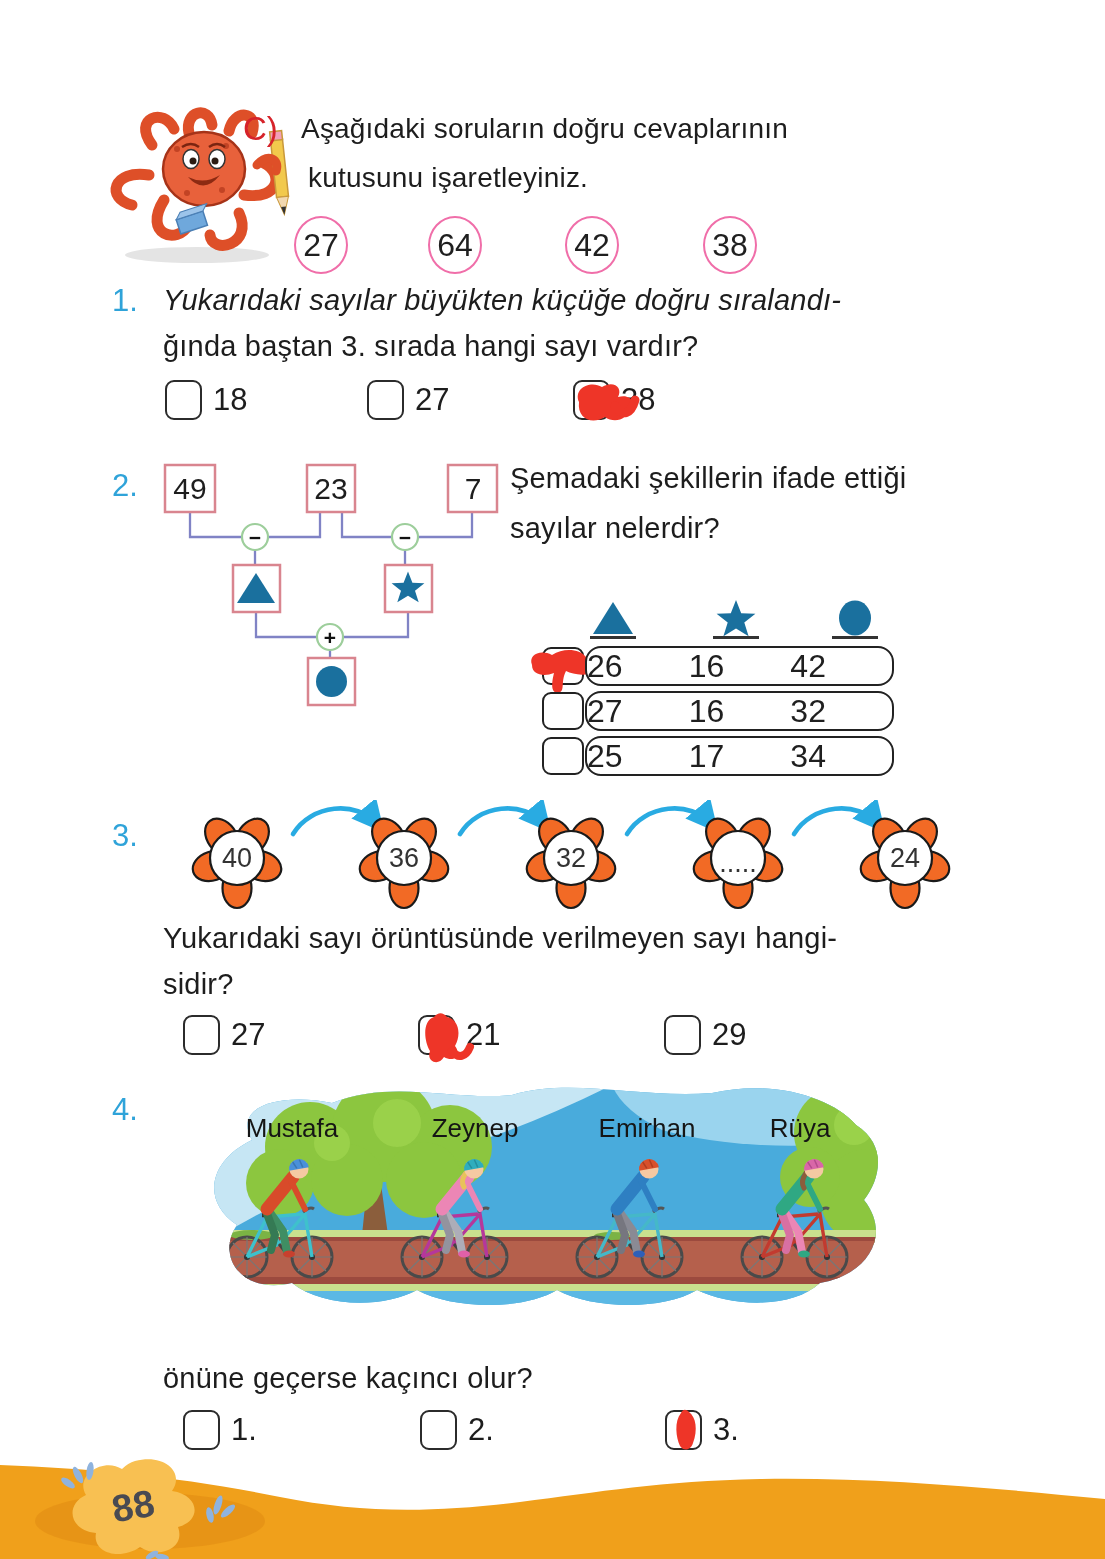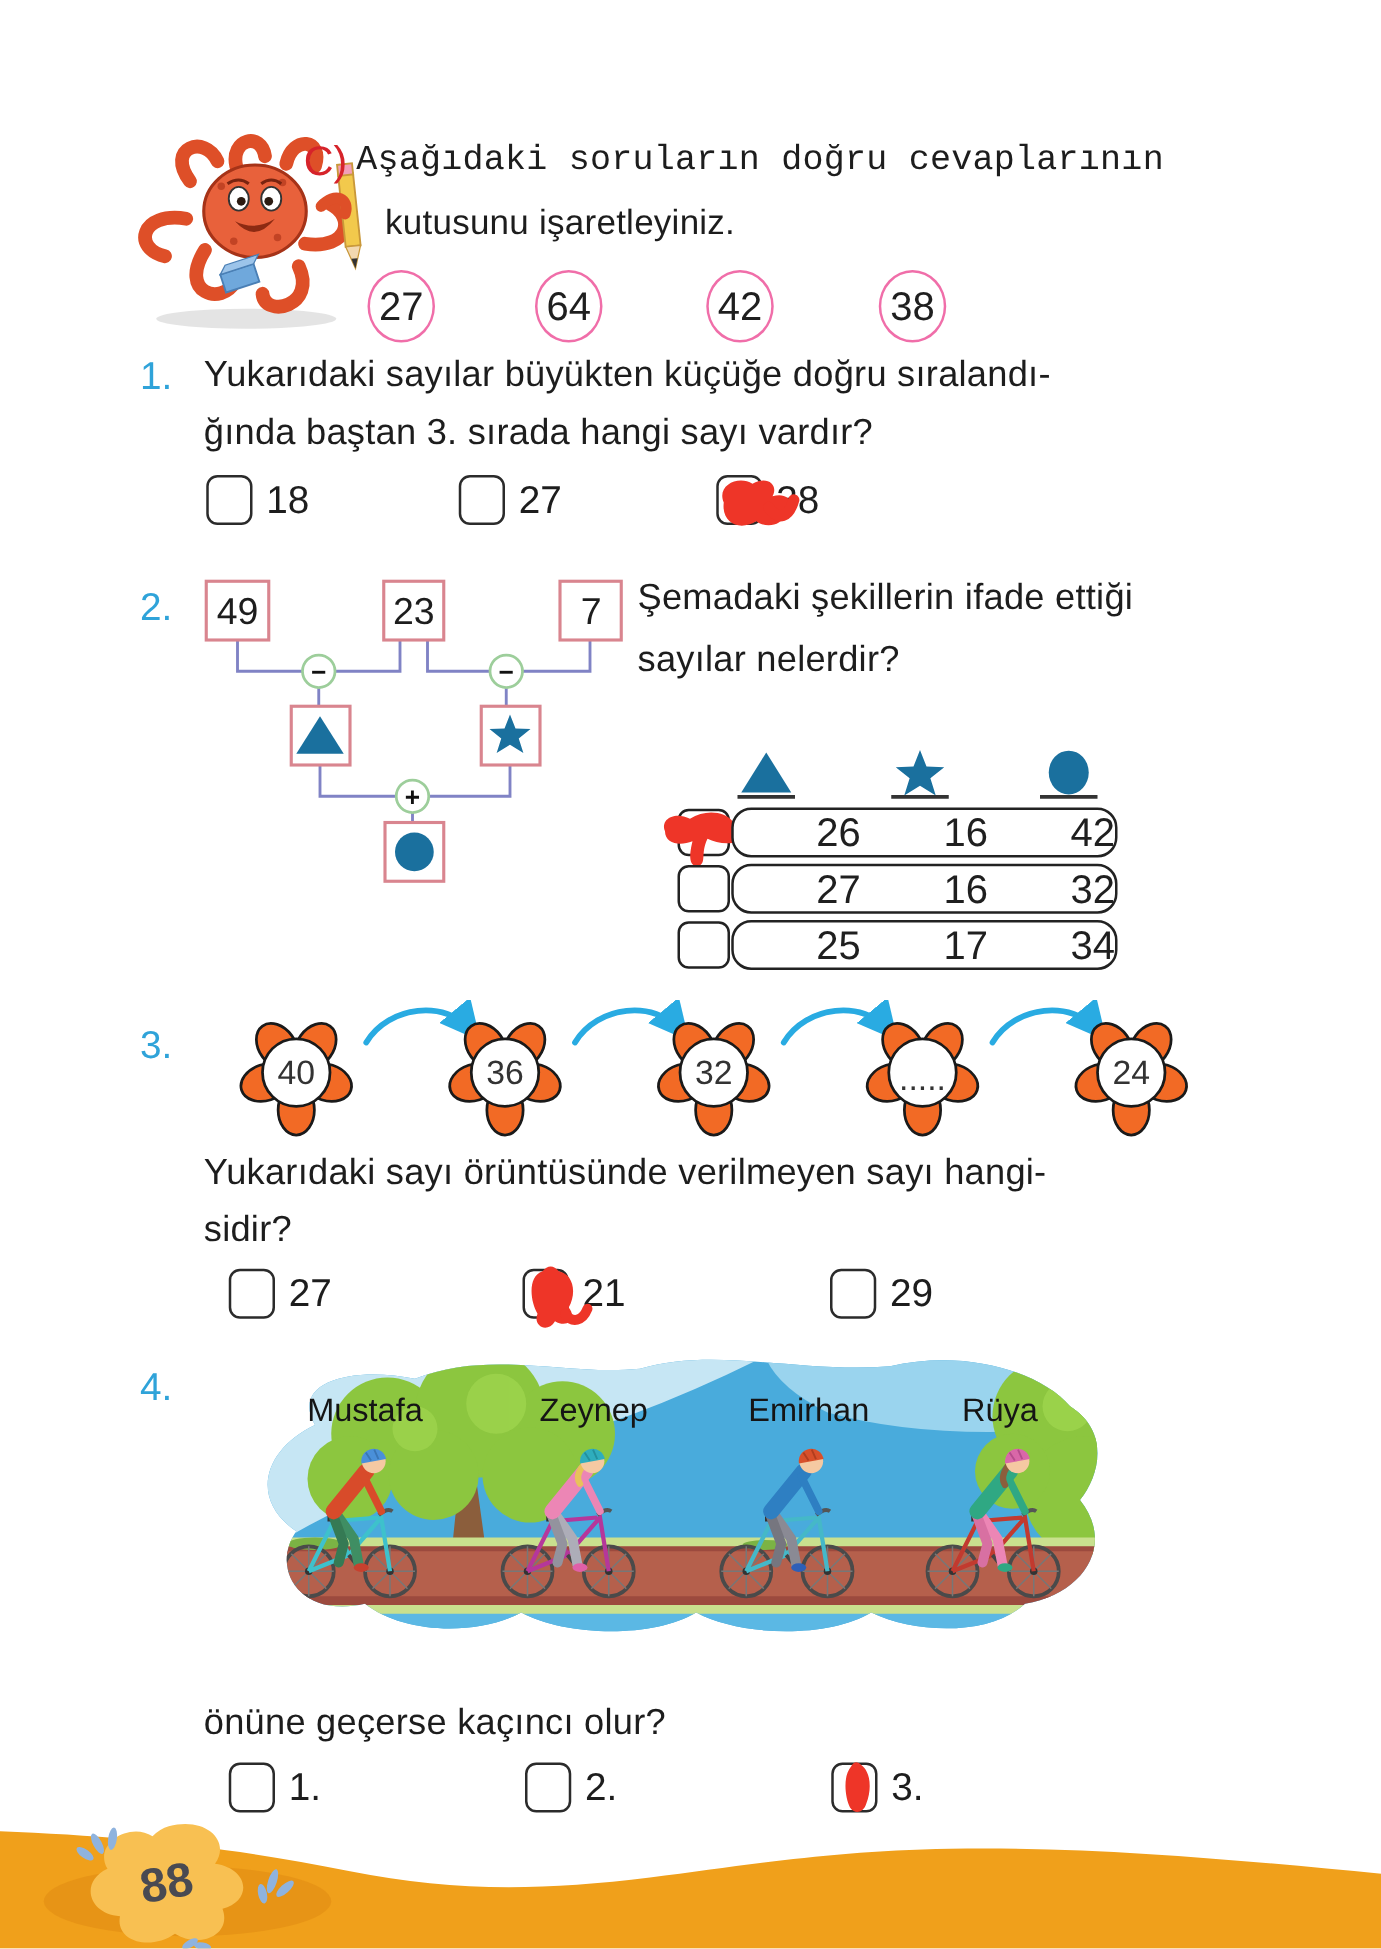--- a/index.html
+++ b/index.html
@@ -26,21 +26,21 @@
   .optrow{position:absolute;display:flex;align-items:center;gap:11px;}
   .checkbox{position:relative;width:33px;height:36px;border:2.3px solid #2b2b2b;border-radius:9px;
             background:#fff;flex:0 0 auto;}
   .checkbox .scribble{display:none;position:absolute;pointer-events:none;}
   .checkbox.on .scribble{display:block;}
   .optlabel{font-size:31px;color:#1d1d1d;}
 
   
   .rowrect{position:absolute;width:305px;height:36px;border:2px solid #222;border-radius:16px;
            background:#fff;display:flex;align-items:center;}
-  .rowrect span{flex:1;text-align:right;font-size:32px;}
+  .rowrect span{flex:1;text-align:left;font-size:32px;}
   .tbl-check{position:absolute;width:38px;height:34px;border:2px solid #222;border-radius:9px;background:#fff;}
   .tbl-check .scribble{display:none;position:absolute;pointer-events:none;}
   .tbl-check.on .scribble{display:block;}
   .shape-underline{position:absolute;height:3px;background:#333;width:46px;}
 </style>
 </head>
 <body>
 
 <div class="page">
 
@@ -77,38 +77,38 @@
       <polygon points="185.5,104 190.5,104 188,112" fill="#333"></polygon>
     </g>
     <path d="M165,62 C176,50 188,56 184,68" fill="none" stroke="#DE4F28" stroke-width="9" stroke-linecap="round"></path>
     <g transform="rotate(-18 100 120)">
       <rect x="86" y="112" width="28" height="15" fill="#6FA8DC" stroke="#4A7FB5" stroke-width="1.5"></rect>
       <polygon points="86,112 92,106 120,106 114,112" fill="#9CC4EA" stroke="#4A7FB5" stroke-width="1"></polygon>
     </g>
   </svg>
 
   <div class="abs red-label" style="left:243px;top:110px;">C)</div>
-  <div class="abs qtext" style="left:285px;top:113px;font-size:28px;font-family:Liberation Mono, monospace;">Aşağıdaki soruların doğru cevaplarının</div>
+  <div class="abs qtext" style="left:301px;top:113px;font-size:28px;">Aşağıdaki soruların doğru cevaplarının</div>
   <div class="abs qtext" style="left:308px;top:162px;font-size:28px;">kutusunu işaretleyiniz.</div>
 
   <div class="numcircle" style="left:294px;top:216px;">
       <span>27</span>
     </div>
   <div class="numcircle" style="left:428px;top:216px;">
       <span>64</span>
     </div>
   <div class="numcircle" style="left:565px;top:216px;">
       <span>42</span>
     </div>
   <div class="numcircle" style="left:703px;top:216px;">
       <span>38</span>
     </div>
 
   <div class="abs qnum" style="left:112px;top:283px;">1.</div>
-  <div class="abs qtext" style="left:163px;top:284px;">Yukarıdaki sayılar büyükten küçüğe doğru sıralandı-</div>
+  <div class="abs qtext" style="left:163px;top:284px;font-style:italic;">Yukarıdaki sayılar büyükten küçüğe doğru sıralandı-</div>
   <div class="abs qtext" style="left:163px;top:330px;text-align:right;">ğında baştan 3. sırada hangi sayı vardır?</div>
 
   <div class="optrow" style="left:165px;top:380px;">
     <div class="checkbox"></div>
     <div class="optlabel">18</div>
   </div>
   <div class="optrow" style="left:367px;top:380px;">
     <div class="checkbox"></div>
     <div class="optlabel">27</div>
   </div>

